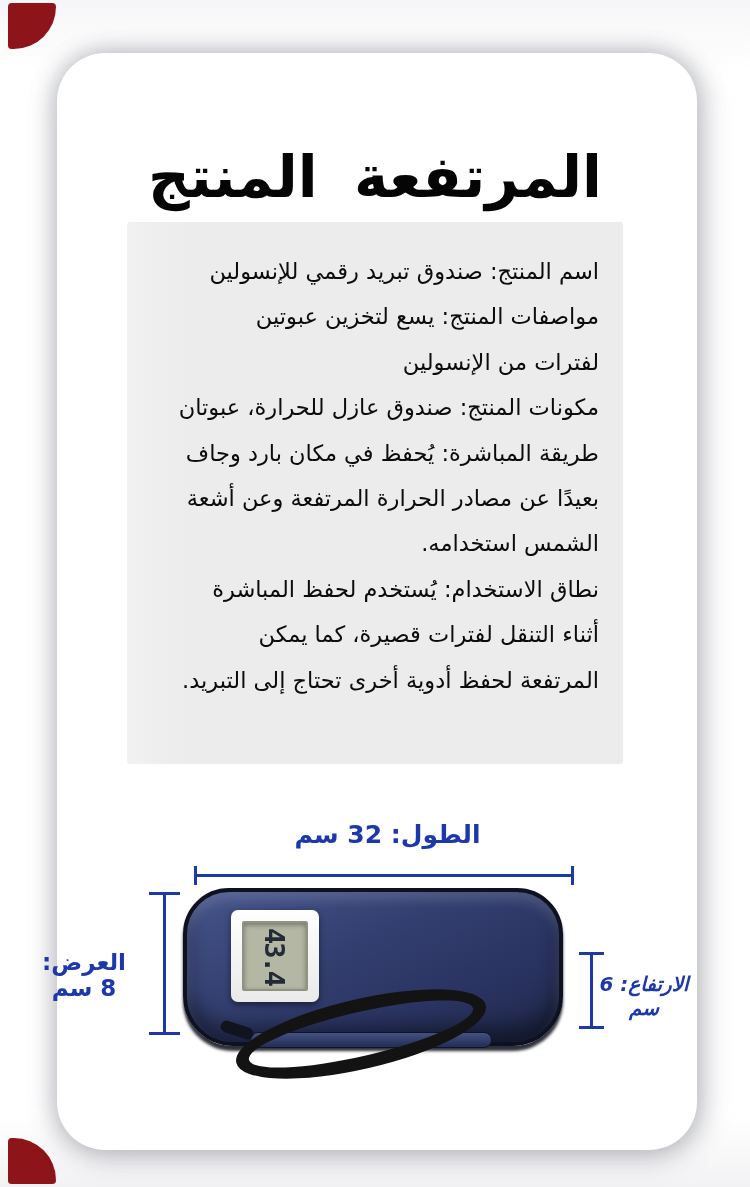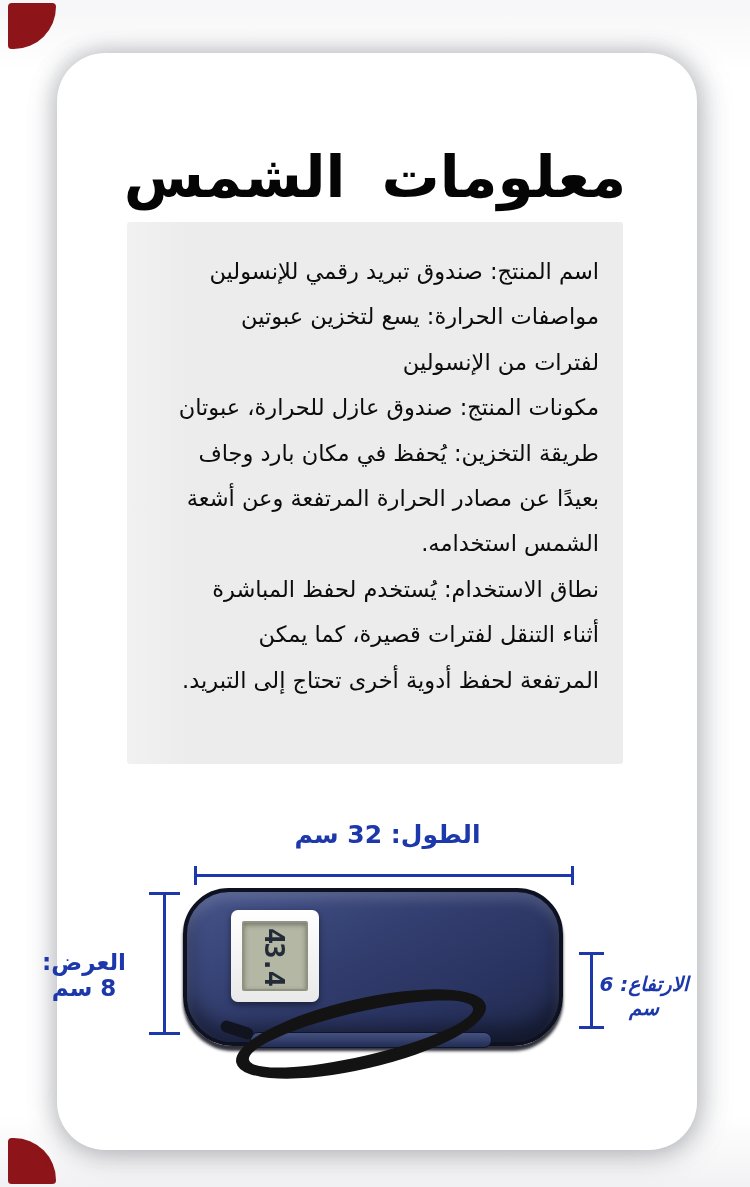--- a/index.html
+++ b/index.html
@@ -103,28 +103,28 @@
 </head>
 <body>
 
 <div class="page">
 
   <div class="corner top"></div>
   <div class="corner bottom"></div>
 
   <div class="card"></div>
 
-  <h1 class="title">معلومات الشمس</h1>
+  <h1 class="title">المرتفعة المنتج</h1>
 
   <div class="desc-box">
     <div class="desc-line">اسم المنتج: صندوق تبريد رقمي للإنسولين</div>
-    <div class="desc-line">مواصفات الحرارة: يسع لتخزين عبوتين</div>
+    <div class="desc-line">مواصفات المنتج: يسع لتخزين عبوتين</div>
     <div class="desc-line">لفترات من الإنسولين</div>
     <div class="desc-line">مكونات المنتج: صندوق عازل للحرارة، عبوتان</div>
-    <div class="desc-line">طريقة التخزين: يُحفظ في مكان بارد وجاف</div>
+    <div class="desc-line">طريقة المباشرة: يُحفظ في مكان بارد وجاف</div>
     <div class="desc-line">بعيدًا عن مصادر الحرارة المرتفعة وعن أشعة</div>
     <div class="desc-line">الشمس استخدامه.</div>
     <div class="desc-line">نطاق الاستخدام: يُستخدم لحفظ المباشرة</div>
     <div class="desc-line">أثناء التنقل لفترات قصيرة، كما يمكن</div>
     <div class="desc-line">المرتفعة لحفظ أدوية أخرى تحتاج إلى التبريد.</div>
   </div>
 
   <div class="dim dim-label-length">الطول: 32 سم</div>
   <div class="dline len-line"></div>
   <div class="dline len-tick-l"></div>

